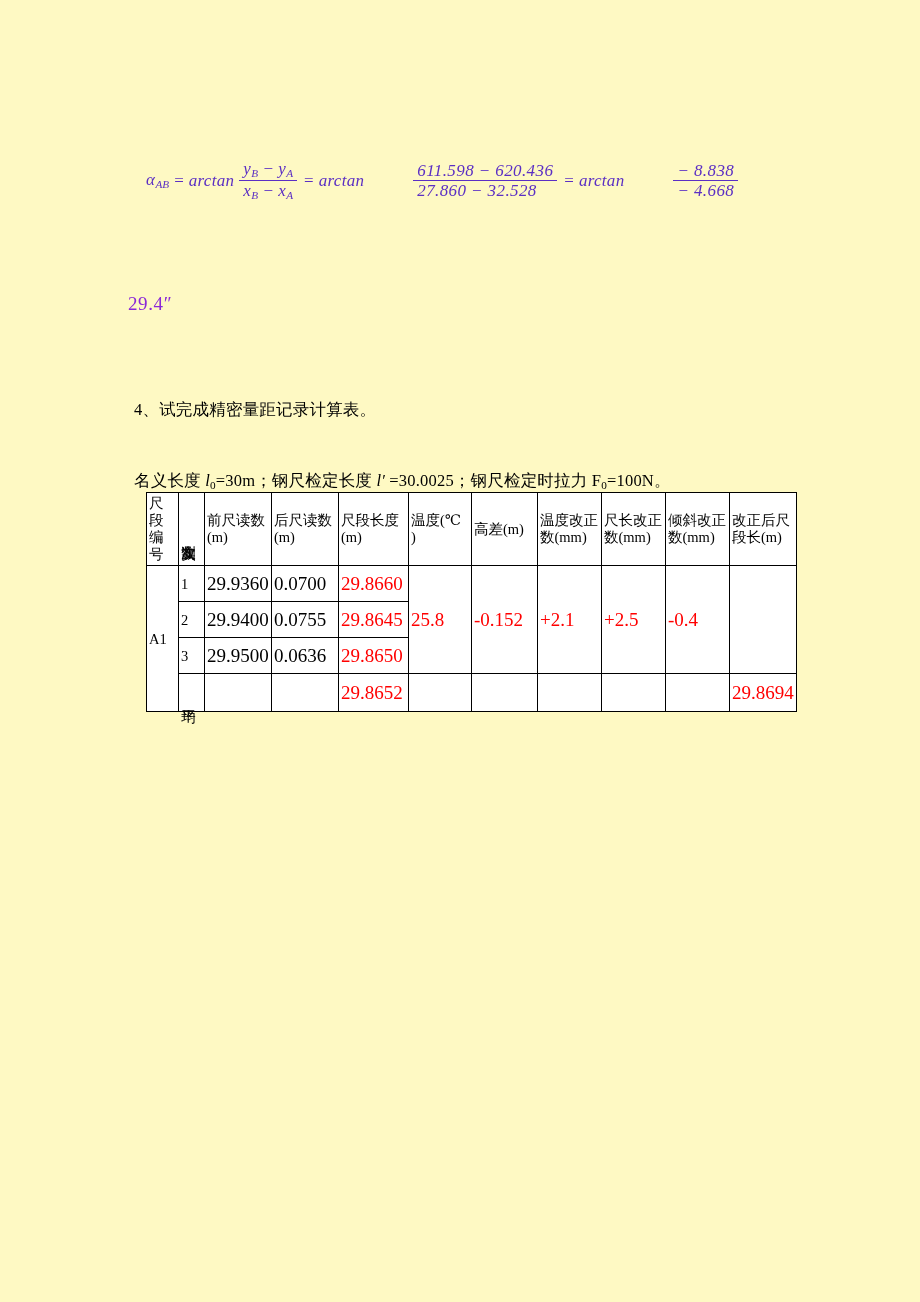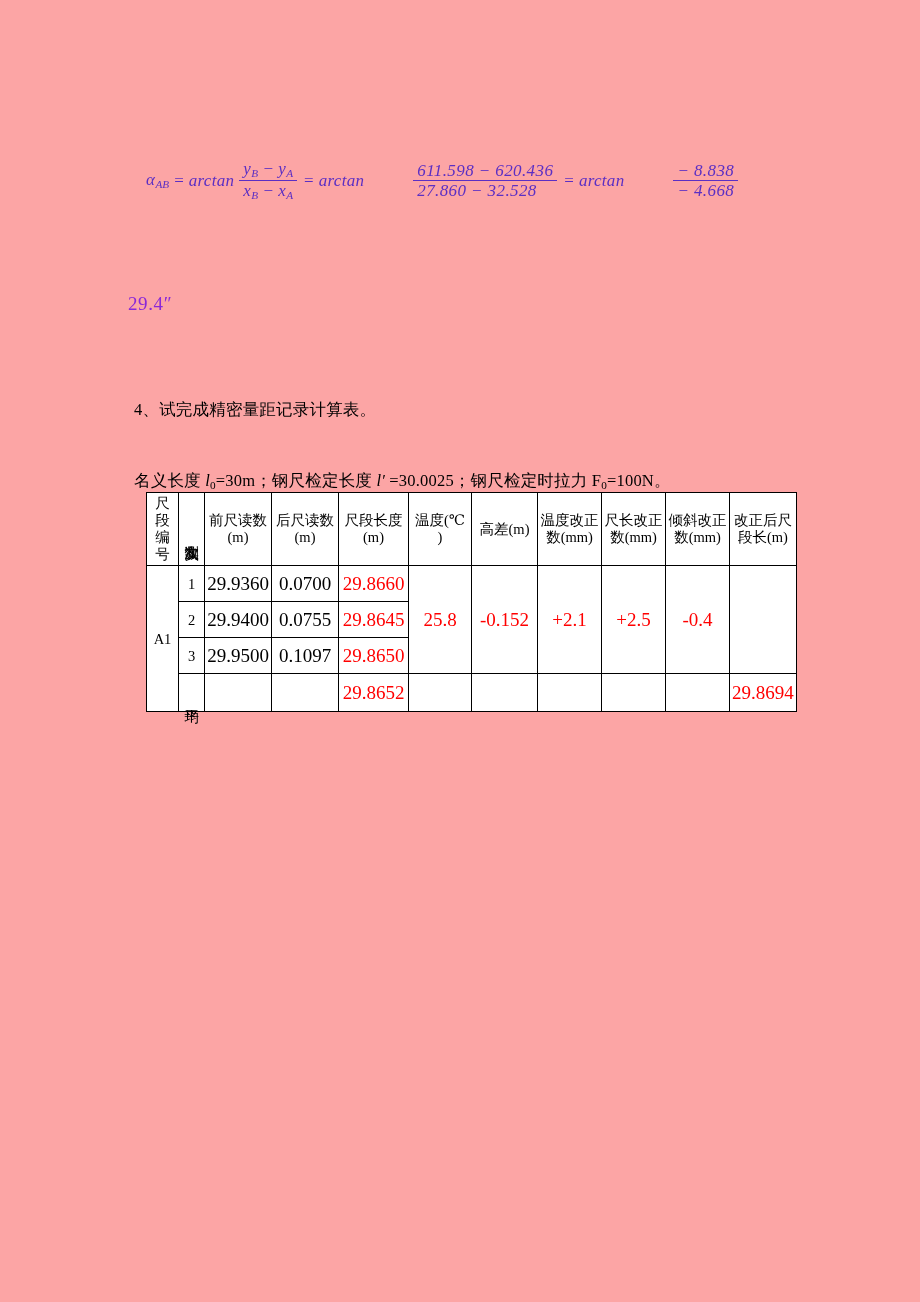--- a/index.html
+++ b/index.html
@@ -9,21 +9,21 @@
     background: #ffffff;
   }
   body {
     font-family: "Liberation Serif", "DejaVu Serif", serif;
     color: #000000;
   }
   .page {
     position: relative;
     width: 920px;
     height: 1302px;
-    background: #fca5a5;
+    background: #fef9c3;
     overflow: hidden;
     box-sizing: border-box;
   }
 
   
   .formula-block {
     position: absolute;
     left: 146px;
     top: 160px;
     width: 660px;
@@ -122,21 +122,21 @@
     top: 492px;
     border-collapse: collapse;
     table-layout: fixed;
     font-family: "Liberation Serif", "DejaVu Serif", serif;
     font-size: 14.5px;
     color: #000000;
     background: #ffffff;
   }
   .calc-table td {
     border: 1px solid #000000;
-    text-align: center;
+    text-align: left;
     vertical-align: middle;
     padding: 2px 2px;
     line-height: 1.12;
   }
   .calc-table td.hdr {
     font-size: 14.5px;
     height: 64px;
   }
   .hdr-vert {
     writing-mode: vertical-rl;
@@ -278,21 +278,21 @@
       <tr class="row-h">
         <td>2</td>
         <td class="cell-num">29.9400</td>
         <td class="cell-num">0.0755</td>
         <td class="cell-num red">29.8645</td>
       </tr>
 
       <tr class="row-h">
         <td>3</td>
         <td class="cell-num">29.9500</td>
-        <td class="cell-num">0.1097</td>
+        <td class="cell-num">0.0636</td>
         <td class="cell-num red">29.8650</td>
       </tr>
 
       <tr class="row-avg">
         <td>
           <span class="vert-avg">平均</span>
         </td>
         <td></td>
         <td></td>
         <td class="cell-num red">29.8652</td>

